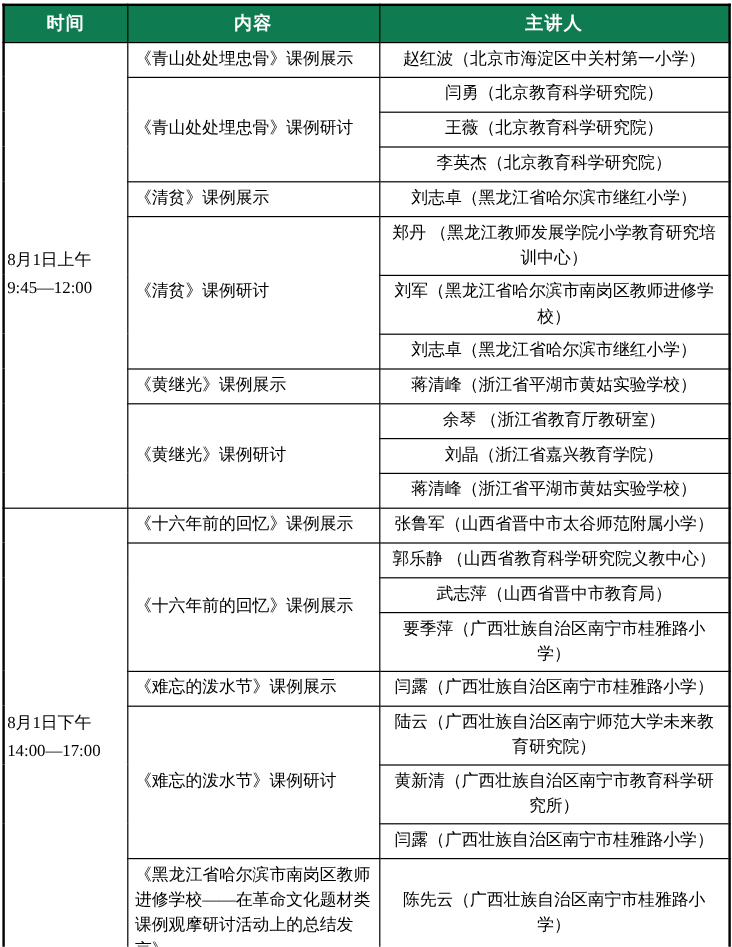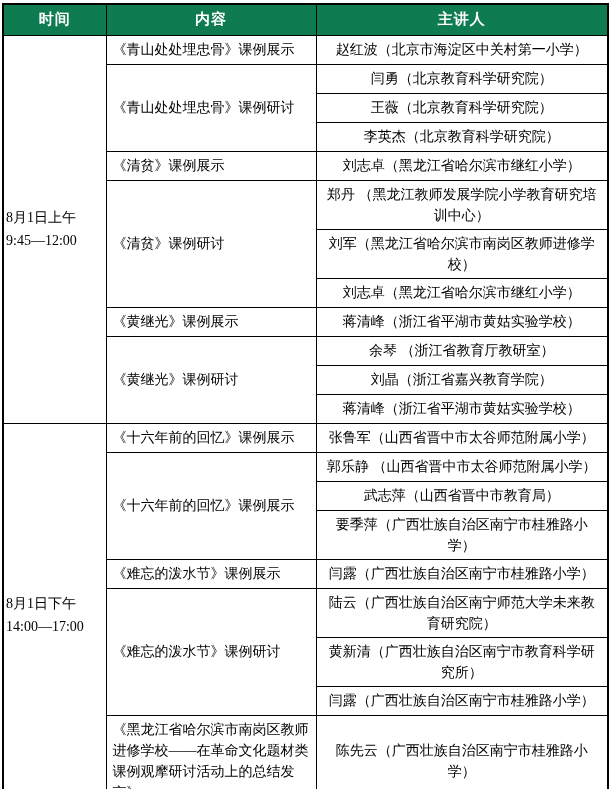--- a/index.html
+++ b/index.html
@@ -133,21 +133,21 @@
         <tr>
           <td class="time-cell" rowspan="9">
             <span class="time-line">8月1日下午</span>
             <span class="time-line">14:00—17:00</span>
           </td>
           <td class="content-cell" rowspan="1">《十六年前的回忆》课例展示</td>
           <td class="speaker-cell">张鲁军（山西省晋中市太谷师范附属小学）</td>
         </tr>
         <tr>
           <td class="content-cell" rowspan="3">《十六年前的回忆》课例展示</td>
-          <td class="speaker-cell">郭乐静 （山西省晋中市太谷师范附属小学）</td>
+          <td class="speaker-cell">郭乐静 （山西省教育科学研究院义教中心）</td>
         </tr>
         <tr>
           <td class="speaker-cell">武志萍（山西省晋中市教育局）</td>
         </tr>
         <tr>
           <td class="speaker-cell">要季萍（广西壮族自治区南宁市桂雅路小学）</td>
         </tr>
         <tr>
           <td class="content-cell" rowspan="1">《难忘的泼水节》课例展示</td>
           <td class="speaker-cell">闫露（广西壮族自治区南宁市桂雅路小学）</td>

